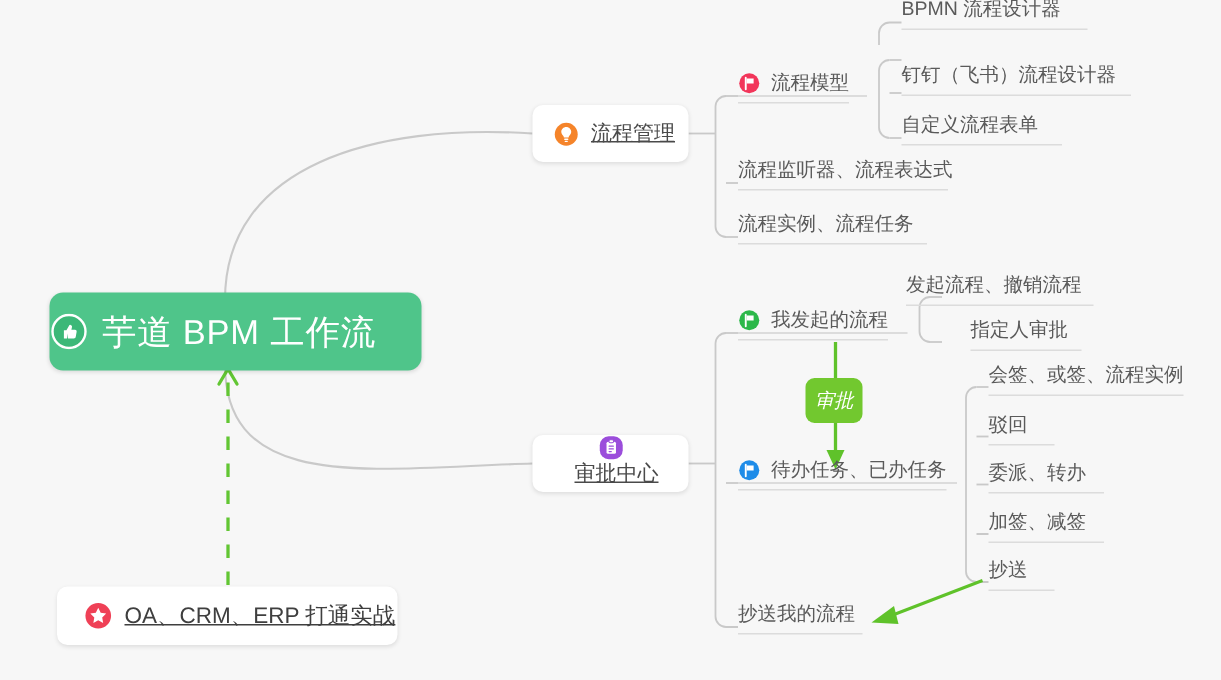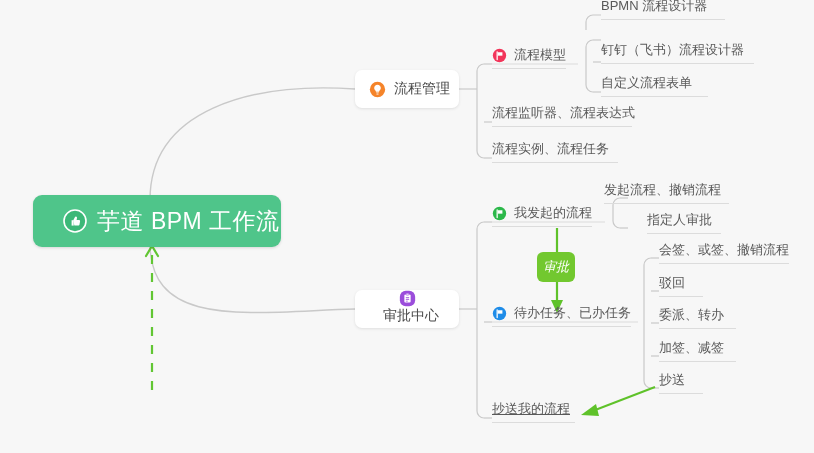--- a/index.html
+++ b/index.html
@@ -34,21 +34,21 @@
     left: 33px;
     top: 195px;
     width: 248px;
     height: 52px;
     background: #4fc58a;
     border-radius: 9px;
     box-shadow: 0 1px 3px rgba(0,0,0,0.13);
     display: flex;
     align-items: center;
     box-sizing: border-box;
-    padding-left: 30px;
+    padding-left: 1px;
     z-index: 6;
   }
   .root-label {
     color: #ffffff;
     font-size: 23px;
     letter-spacing: 0.5px;
     margin-left: 10px;
     white-space: nowrap;
   }
 
@@ -62,20 +62,21 @@
     align-items: center;
     box-sizing: border-box;
     padding: 0 14px;
     z-index: 5;
   }
   .card .card-label {
     font-size: 14px;
     color: #4a4a4a;
     margin-left: 8px;
     white-space: nowrap;
+    text-decoration: underline;
   }
 
   #node-process-mgmt { left: 355px; top: 70px;  width: 104px; height: 38px; }
   #node-approval-ctr { left: 355px; top: 290px; width: 104px; height: 38px; flex-direction: column; }
   #node-integration  { left: 38px;  top: 391px; width: 227px; height: 39px; padding: 0 18px; }
   #node-integration .card-label { font-size: 15px; color: #3f3f3f; }
 
   
   .leaf {
     position: absolute;
@@ -260,34 +261,34 @@
     <span class="icon">
       <svg width="15" height="15" viewBox="0 0 18 18">
         <circle cx="9" cy="9" r="8" fill="#1e8ce8"></circle>
         <path d="M6.2 4.6 v9.2" stroke="#ffffff" stroke-width="1.5" stroke-linecap="round"></path>
         <path d="M6.9 5.1 h5.6 v4.1 h-5.6 z" fill="#ffffff"></path>
       </svg>
     </span>
     <span class="leaf-label">待办任务、已办任务</span>
   </div>
 
-  <div class="leaf" style="left:492px; top:400px; width:83px;text-decoration:underline;">
+  <div class="leaf" style="left:492px; top:400px; width:83px;">
     <span class="leaf-label">抄送我的流程</span>
   </div>
 
   <div class="leaf" style="left:604px; top:181px; width:125px;">
     <span class="leaf-label">发起流程、撤销流程</span>
   </div>
 
   <div class="leaf" style="left:628px; top:211px; width:74px;margin-left:19px;">
     <span class="leaf-label">指定人审批</span>
   </div>
 
   <div class="leaf" style="left:659px; top:241px; width:130px;">
-    <span class="leaf-label">会签、或签、撤销流程</span>
+    <span class="leaf-label">会签、或签、流程实例</span>
   </div>
 
   <div class="leaf" style="left:659px; top:274px; width:44px;">
     <span class="leaf-label">驳回</span>
   </div>
 
   <div class="leaf" style="left:659px; top:306px; width:77px;">
     <span class="leaf-label">委派、转办</span>
   </div>
 
@@ -296,14 +297,23 @@
   </div>
 
   <div class="leaf" style="left:659px; top:371px; width:44px;">
     <span class="leaf-label">抄送</span>
   </div>
 
   <div class="badge" id="badge-approval">
     <span>审批</span>
   </div>
 
+  <div class="card" id="node-integration">
+    <span class="icon">
+      <svg width="19" height="19" viewBox="0 0 20 20">
+        <circle cx="10" cy="10" r="9" fill="#ef4056"></circle>
+        <path d="M10 4.4 l1.72 3.49 3.85 0.56 -2.79 2.71 0.66 3.84 -3.44-1.81 -3.44 1.81 0.66-3.84 -2.79-2.71 3.85-0.56 z" fill="#ffffff"></path>
+      </svg>
+    </span>
+    <span class="card-label">OA、CRM、ERP 打通实战</span>
+  </div>
 
 </div>
 
 </body></html>

